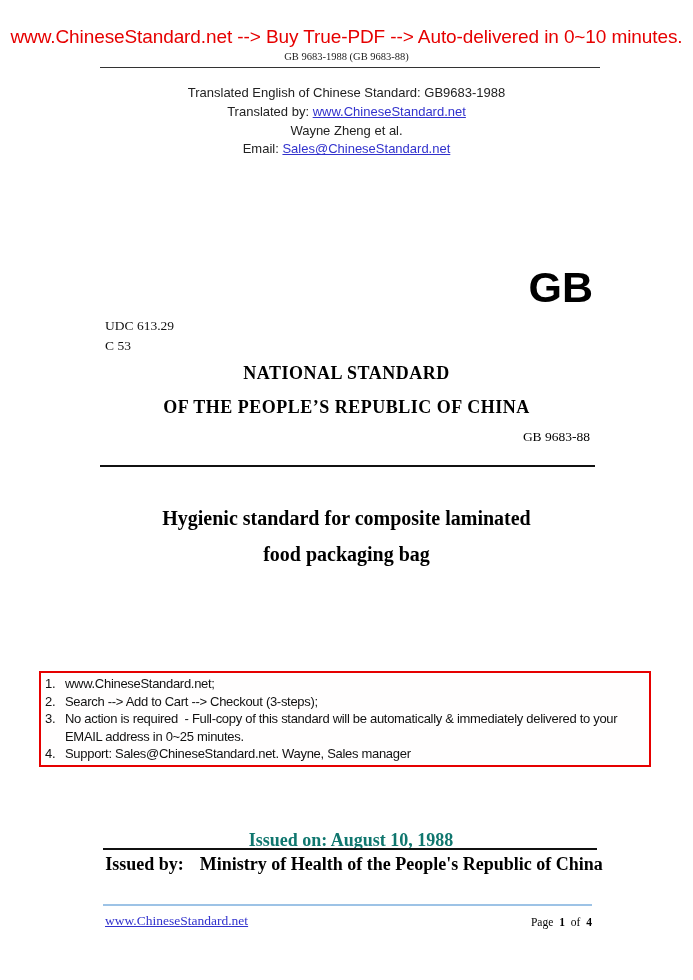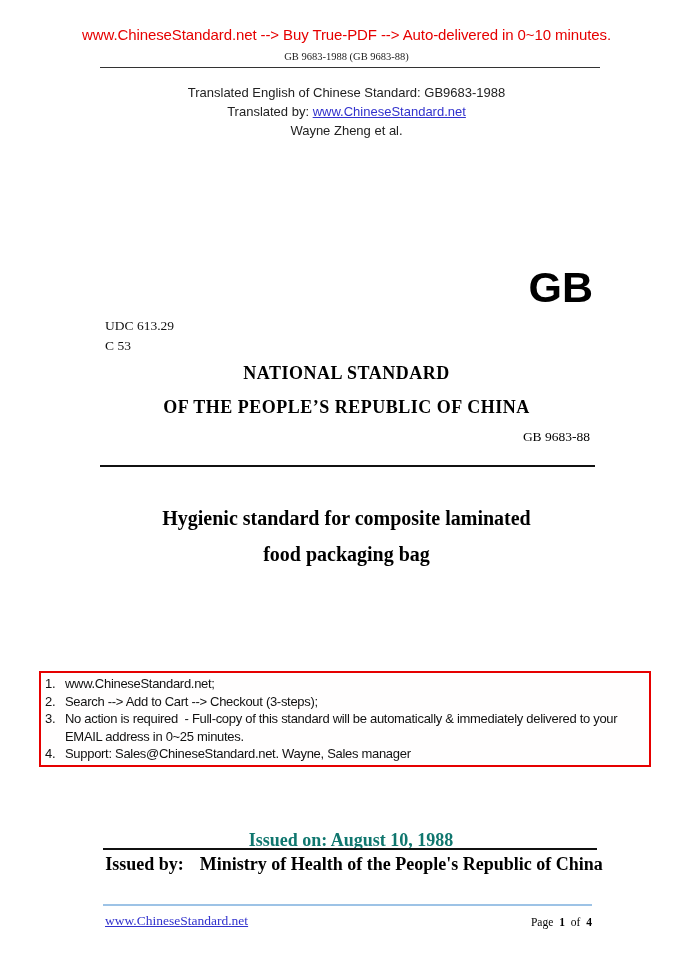--- a/index.html
+++ b/index.html
@@ -6,21 +6,21 @@
   .page {
     position:relative; width:693px; height:980px; background:#ffffff;
     overflow:hidden; font-family:"Liberation Serif", serif; color:#111;
   }
   .abs { position:absolute; }
   .center { left:0; right:0; text-align:center; }
 
   
   .banner {
     top:26px; color:#e60000; font-family:"Liberation Sans", sans-serif;
-    font-size:15px; letter-spacing:-0.1px;
+    font-size:19px; letter-spacing:-0.1px;
   }
   .doc-code { top:51px; font-size:10.5px; color:#222; }
   .rule-top { top:67px; left:100px; width:500px; height:1px; background:#333; }
 
   
   .trans {
     top:84px; font-family:"Liberation Sans", sans-serif; font-size:13px;
     line-height:18.8px; color:#222;
   }
   .link { color:#3232cd; text-decoration:underline; cursor:pointer; }
@@ -80,20 +80,21 @@
 <div class="page">
 
   <div class="abs center banner">www.ChineseStandard.net --&gt; Buy True-PDF --&gt; Auto-delivered in 0~10 minutes.</div>
   <div class="abs center doc-code">GB 9683-1988 (GB 9683-88)</div>
   <div class="abs rule-top"></div>
 
   <div class="abs center trans">
     <div>Translated English of Chinese Standard: GB9683-1988</div>
     <div><span>Translated by: </span><span class="link">www.ChineseStandard.net</span></div>
     <div>Wayne Zheng et al.</div>
+    <div><span>Email: </span><span class="link">Sales@ChineseStandard.net</span></div>
   </div>
 
   <div class="abs gb-logo">GB</div>
 
   <div class="abs udc-block">
     <div>UDC 613.29</div>
     <div>C 53</div>
   </div>
 
   <div class="abs center heading1">NATIONAL STANDARD</div>

